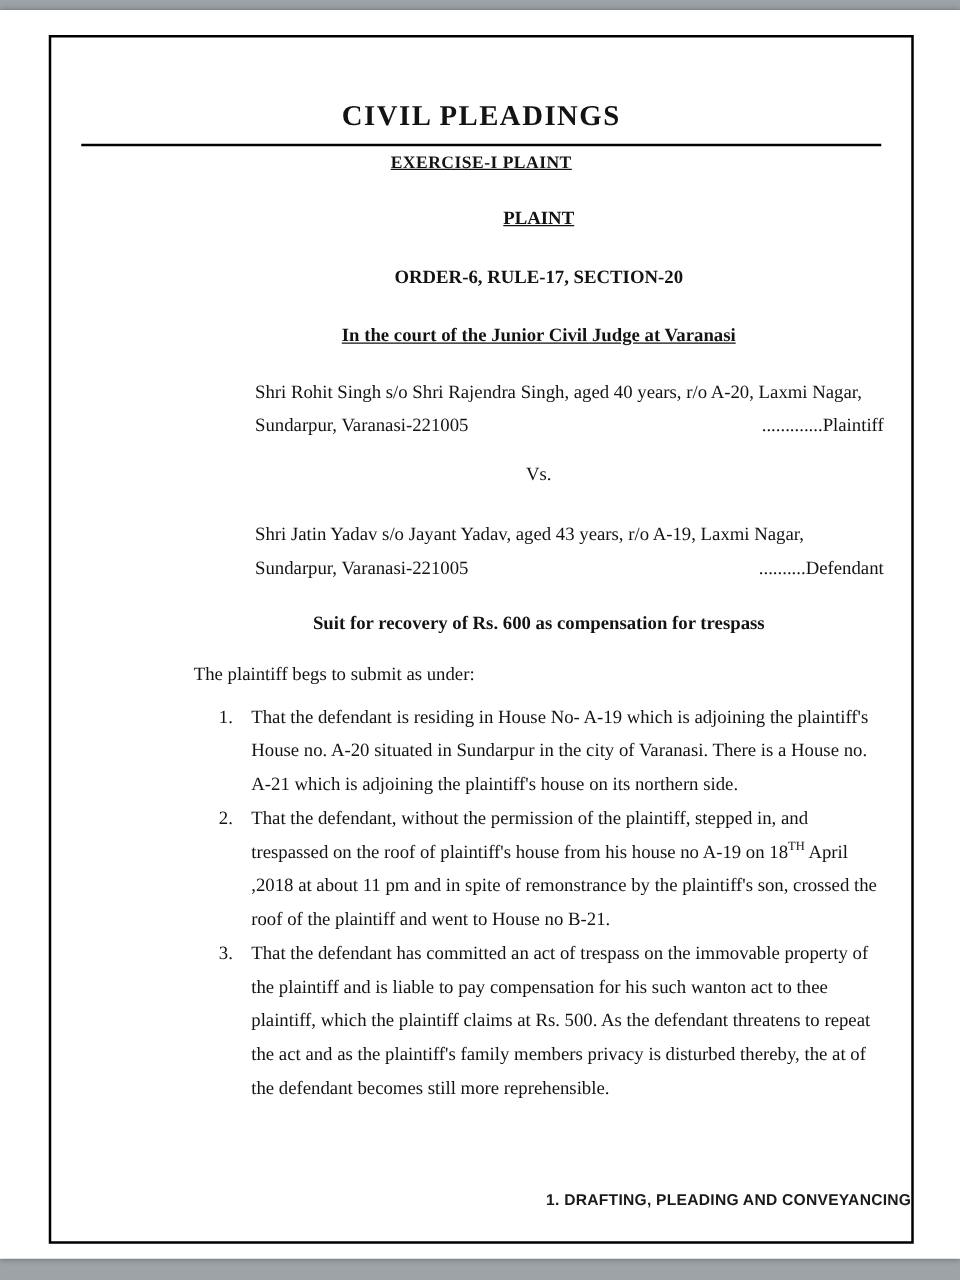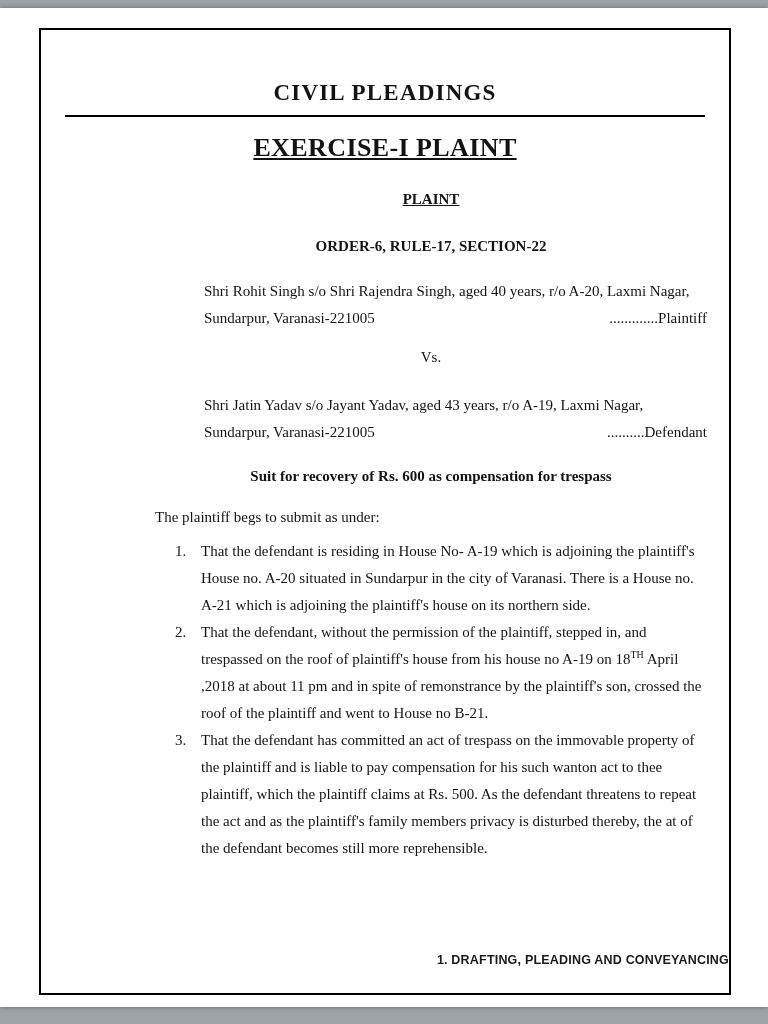--- a/index.html
+++ b/index.html
@@ -21,21 +21,21 @@
     background:var(--paper);
     box-shadow:0 0 5px rgba(0,0,0,.35);
   }
   .frame{
     position:absolute;top:20px;left:39px;right:37px;bottom:12px;
     border:2px solid var(--line);
   }
   .top-section{text-align:center;padding-top:50px;}
   .doc-title{margin:0;font-size:23px;font-weight:700;letter-spacing:1.2px;}
   .rule{height:0;border-top:2px solid var(--line);margin:9px 24px 0 24px;}
-  .exercise-title{margin:16px 0 0 0;font-size:26px;font-weight:700;text-decoration:underline;letter-spacing:.4px;}
+  .exercise-title{margin:6px 0 0 0;font-size:14px;font-weight:700;text-decoration:underline;letter-spacing:.4px;}
   .col{margin:0 22px 0 114px;font-size:15px;}
   .h3{text-align:center;font-weight:700;font-size:15px;margin-top:26px;line-height:21px;}
   .u{text-decoration:underline;}
   .party{margin-top:21px;margin-left:49px;line-height:27px;}
   .party-row{display:flex;justify-content:space-between;}
   .vs{text-align:center;margin-top:12px;line-height:27px;}
   .suit{margin-top:20px;}
   .intro{margin-top:17px;line-height:27px;}
   .items{margin-top:7px;}
   .item{display:flex;line-height:27px;}
@@ -56,21 +56,22 @@
     <div class="frame">
 
       <div class="top-section">
         <h1 class="doc-title">CIVIL PLEADINGS</h1>
         <div class="rule"></div>
         <h2 class="exercise-title">EXERCISE-I PLAINT</h2>
       </div>
 
       <div class="col">
         <div class="h3 u">PLAINT</div>
-        <div class="h3">ORDER-6, RULE-17, SECTION-22</div>
+        <div class="h3">ORDER-6, RULE-17, SECTION-20</div>
+        <div class="h3 u">In the court of the Junior Civil Judge at  Varanasi</div>
 
         <div class="party">
           <div>Shri Rohit Singh s/o Shri Rajendra Singh, aged 40 years, r/o A-20, Laxmi Nagar,</div>
           <div class="party-row">
             <span>Sundarpur, Varanasi-221005</span>
             <span>.............Plaintiff</span>
           </div>
         </div>
 
         <div class="vs">Vs.</div>

